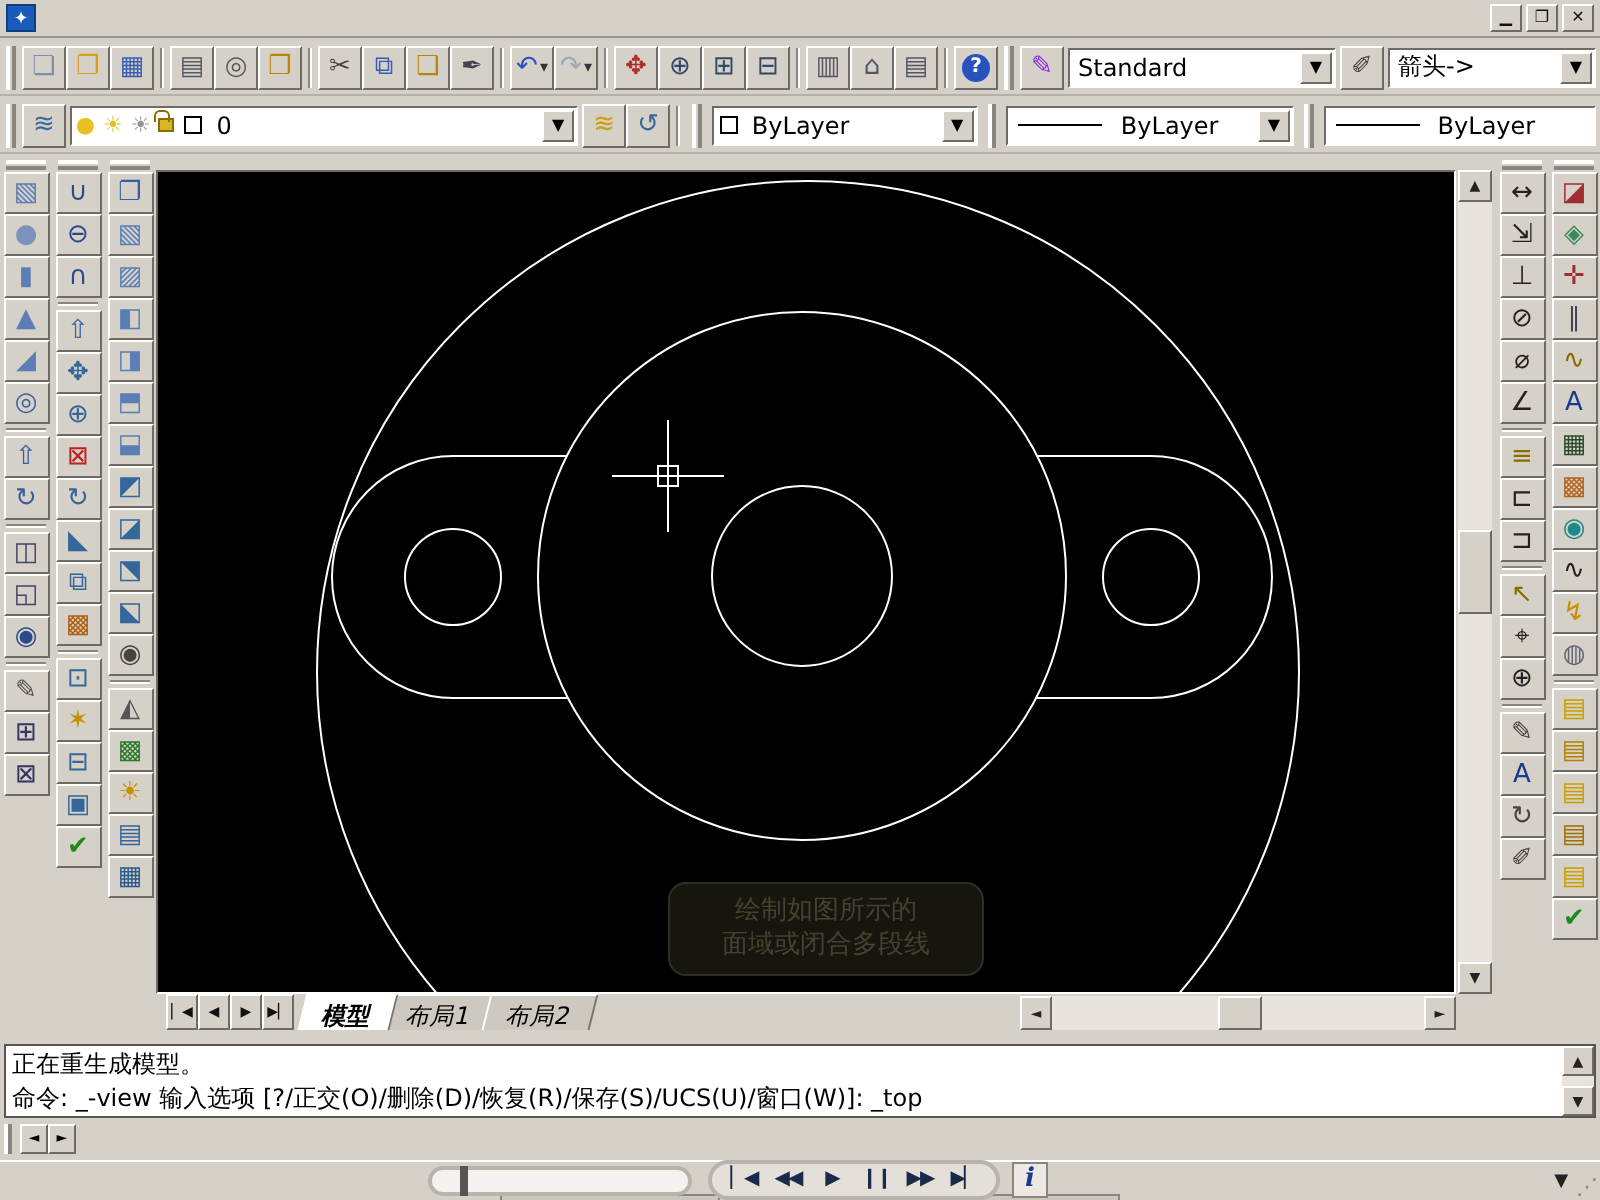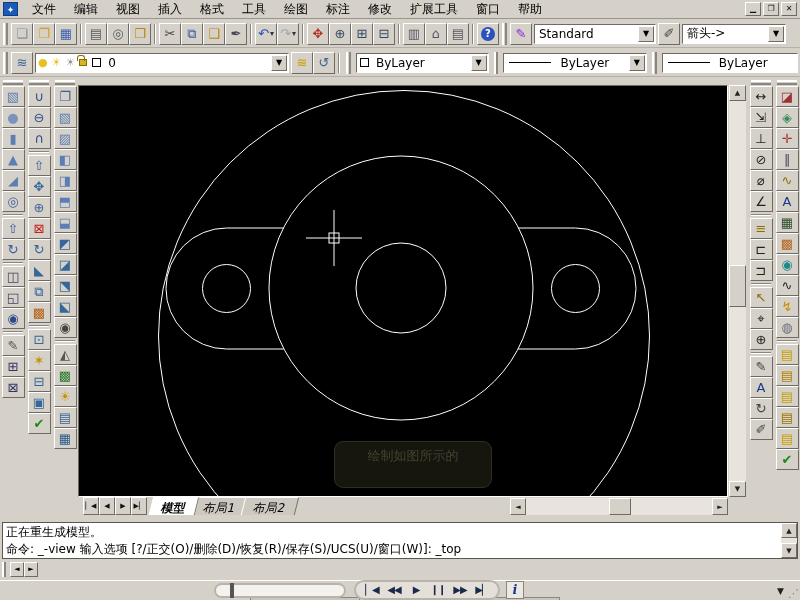--- a/index.html
+++ b/index.html
@@ -107,34 +107,20 @@
            text-align:center; font-family:"DejaVu Serif", serif; font-weight:bold; font-style:italic;
            font-size:13px; line-height:16px; color:#1a3a8a; }
   #statmenu { position:absolute; right:16px; top:5px; font-size:9px; color:#222; }
   #grip { position:absolute; right:1px; bottom:0; font-size:11px; color:#8a857e; }
 </style>
 </head>
 <body>
 
 <div id="menubar">
   <span id="appicon">✦</span>
-  <span class="tb">
-      <span class="mitem">文件</span>
-      <span class="mitem">编辑</span>
-      <span class="mitem">视图</span>
-      <span class="mitem">插入</span>
-      <span class="mitem">格式</span>
-      <span class="mitem">工具</span>
-      <span class="mitem">绘图</span>
-      <span class="mitem">标注</span>
-      <span class="mitem">修改</span>
-      <span class="mitem">扩展工具</span>
-      <span class="mitem">窗口</span>
-      <span class="mitem">帮助</span>
-    </span>
   <span id="winbtns" class="tb">
       <span class="tbtn">
         <span class="g" style="color: rgb(17, 17, 17);">▁</span>
       </span>
       <span class="tbtn">
         <span class="g" style="color: rgb(17, 17, 17);">❐</span>
       </span>
       <span class="tbtn">
         <span class="g" style="color: rgb(17, 17, 17);">✕</span>
       </span>
@@ -212,21 +198,21 @@
       <span class="tbtn">
         <span class="g bgd" style="color: rgb(255, 255, 255); background: rgb(42, 82, 190);">?</span>
       </span>
     </span>
   <span class="hgrip"></span>
   <span class="tb">
       <span class="tbtn">
         <span class="g" style="color: rgb(138, 43, 226);">✎</span>
       </span>
     </span>
-  <span class="combo" style="width:122px">
+  <span class="combo" style="width:134px">
     <span class="val">Standard</span>
     <span class="cbtn">▼</span>
   </span>
   <span class="tb">
       <span class="tbtn">
         <span class="g" style="color: rgb(68, 68, 68);">✐</span>
       </span>
     </span>
   <span class="combo" style="width:104px">
     <span class="val">箭头-&gt;</span>
@@ -453,20 +439,21 @@
         <circle cx="147.5" cy="202.5" r="24" fill="none" stroke="#ffffff" stroke-width="1"></circle>
         <circle cx="496.5" cy="202.5" r="24" fill="none" stroke="#ffffff" stroke-width="1"></circle>
         <path d="M 204.7 142 L 147.5 142 A 60.5 60.5 0 0 0 147.5 263 L 204.7 263" fill="none" stroke="#ffffff" stroke-width="1"></path>
         <path d="M 439.3 142 L 496.5 142 A 60.5 60.5 0 0 1 496.5 263 L 439.3 263" fill="none" stroke="#ffffff" stroke-width="1"></path>
         <line x1="227" y1="152" x2="283" y2="152" stroke="#ffffff"></line>
         <line x1="255" y1="124" x2="255" y2="180" stroke="#ffffff"></line>
         <rect x="250" y="147" width="10" height="10" fill="none" stroke="#ffffff"></rect>
       </svg>
     <div id="tooltip" style="left: 255px; top: 355px; width: 158px; height: 47px;">
       <div>绘制如图所示的</div>
+      <div>面域或闭合多段线</div>
     </div>
   </div>
 
   <div id="vscroll">
     <span class="sbtn" style="top:0">▲</span>
     <span class="sthumb" style="top:180px; left:0; width:17px; height:42px"></span>
     <span class="sbtn" style="bottom:0">▼</span>
   </div>
 
   <div id="strip">

